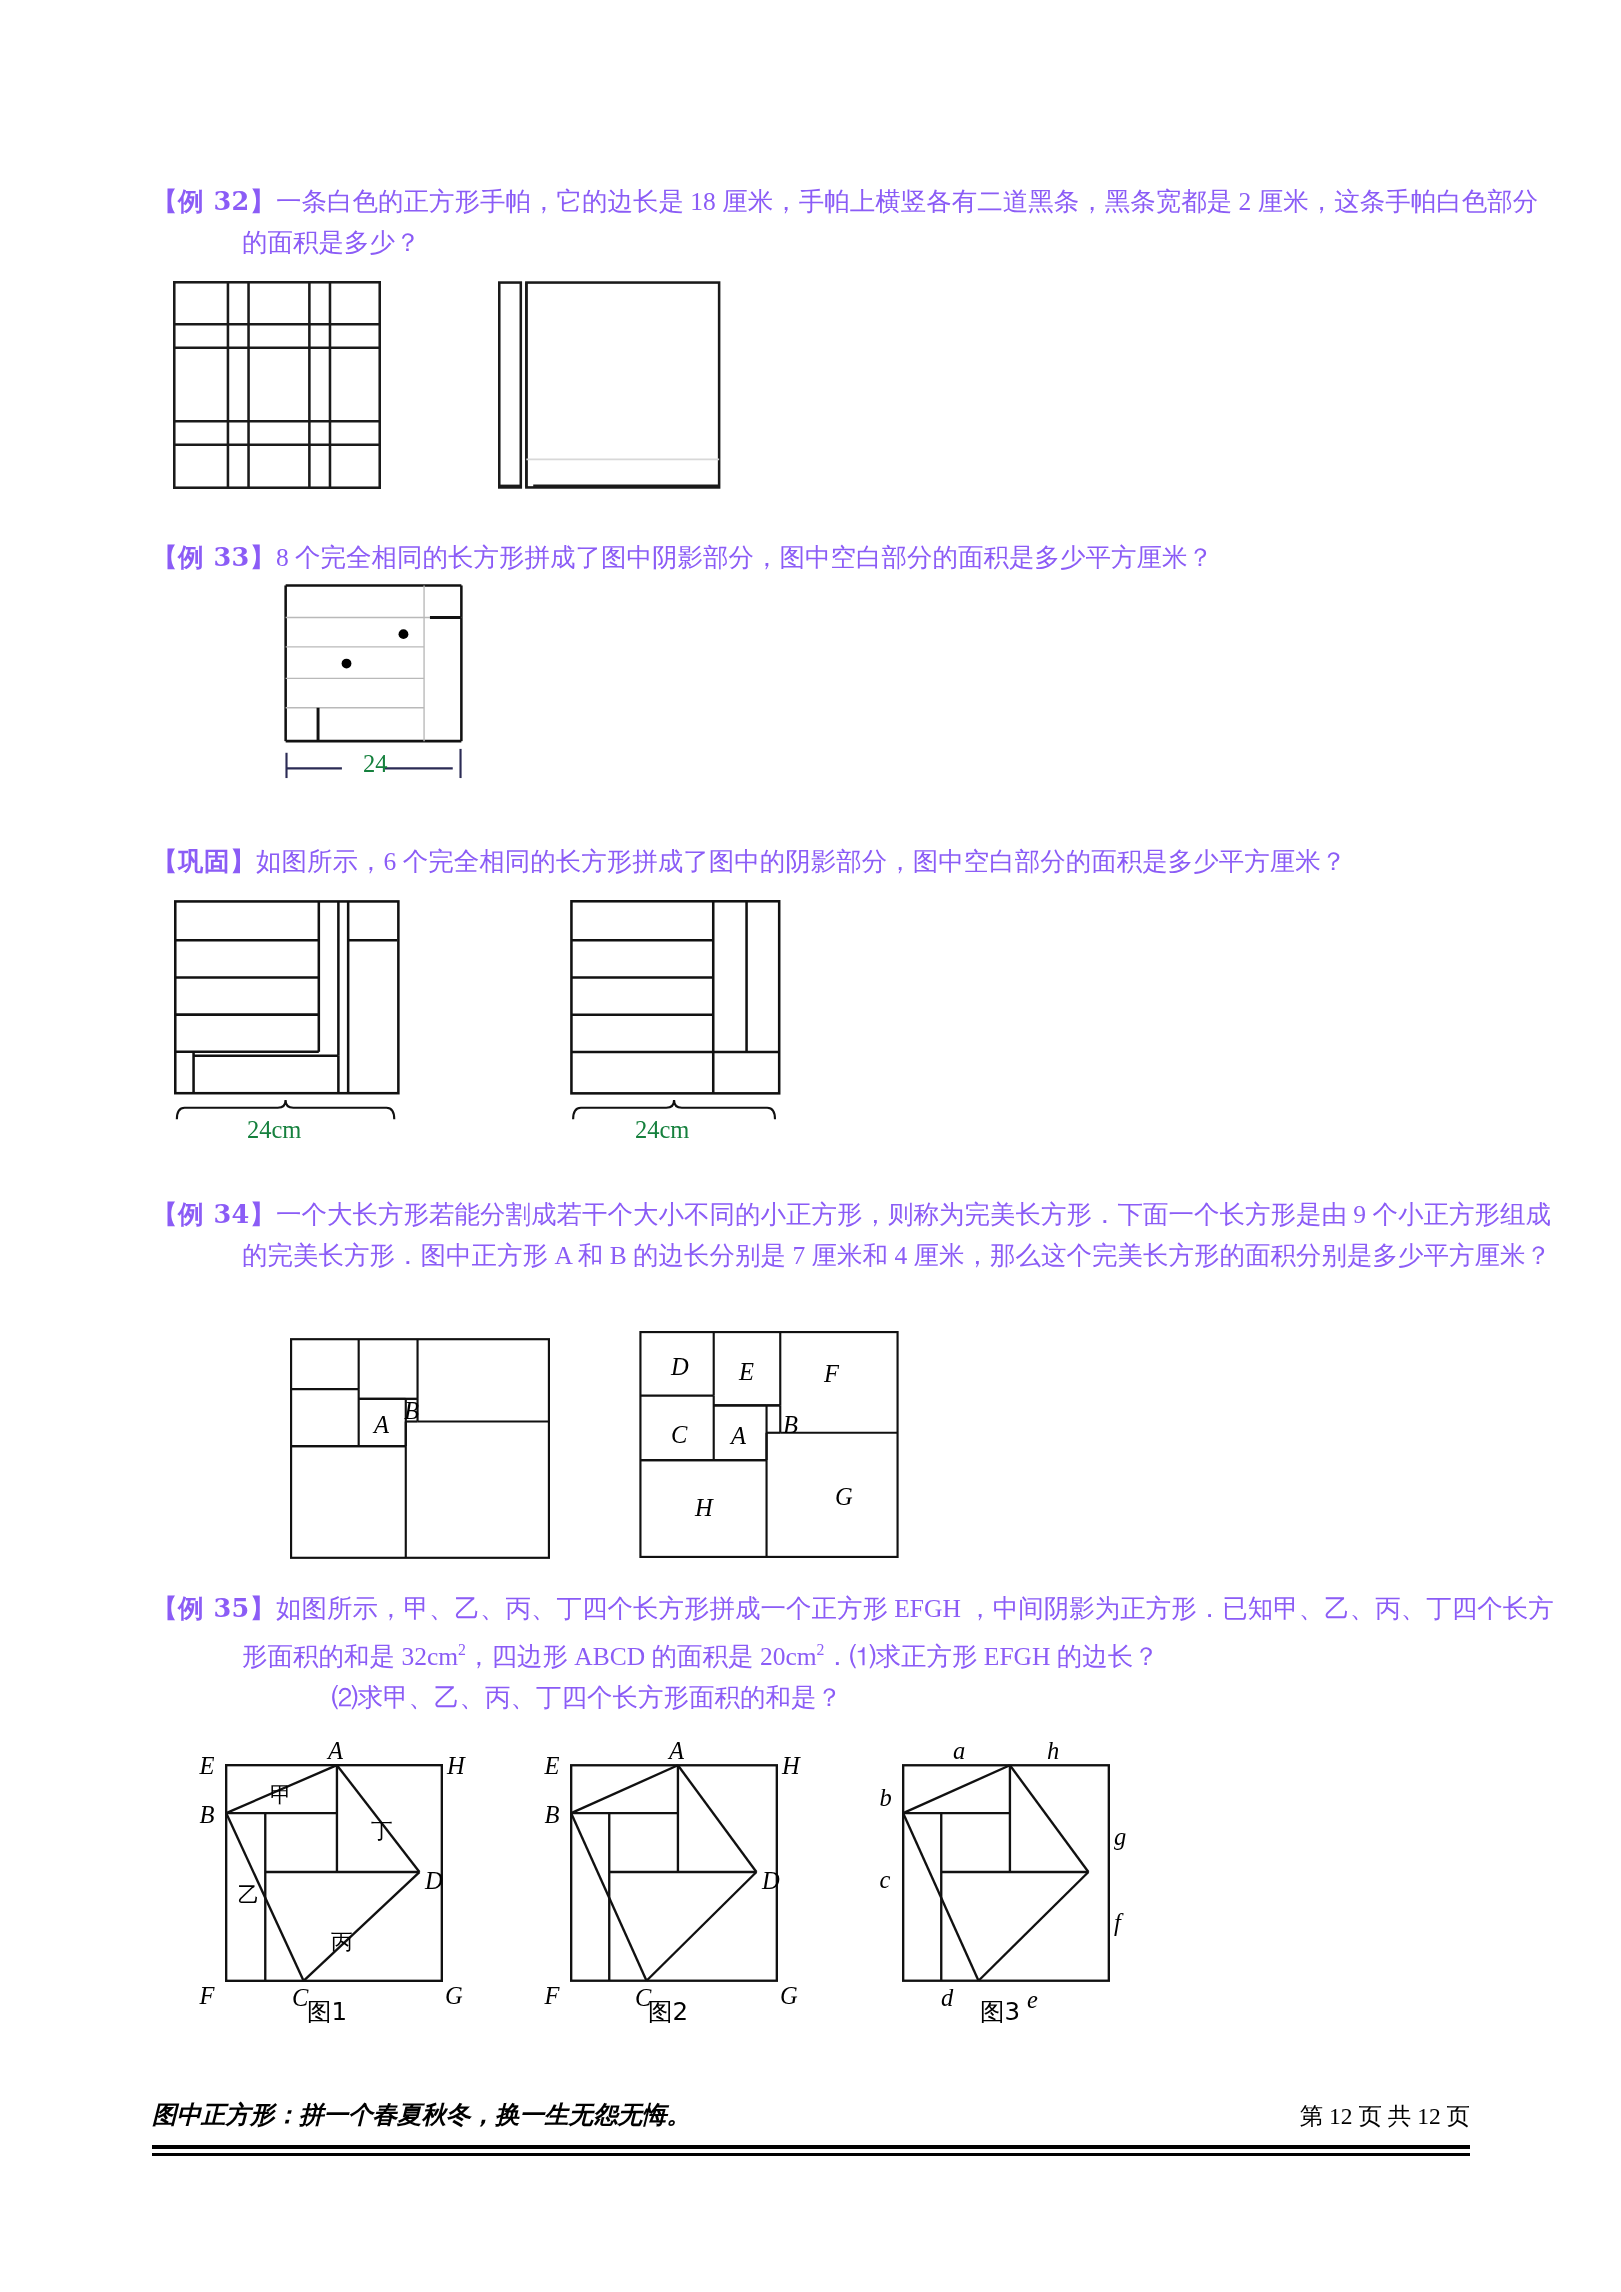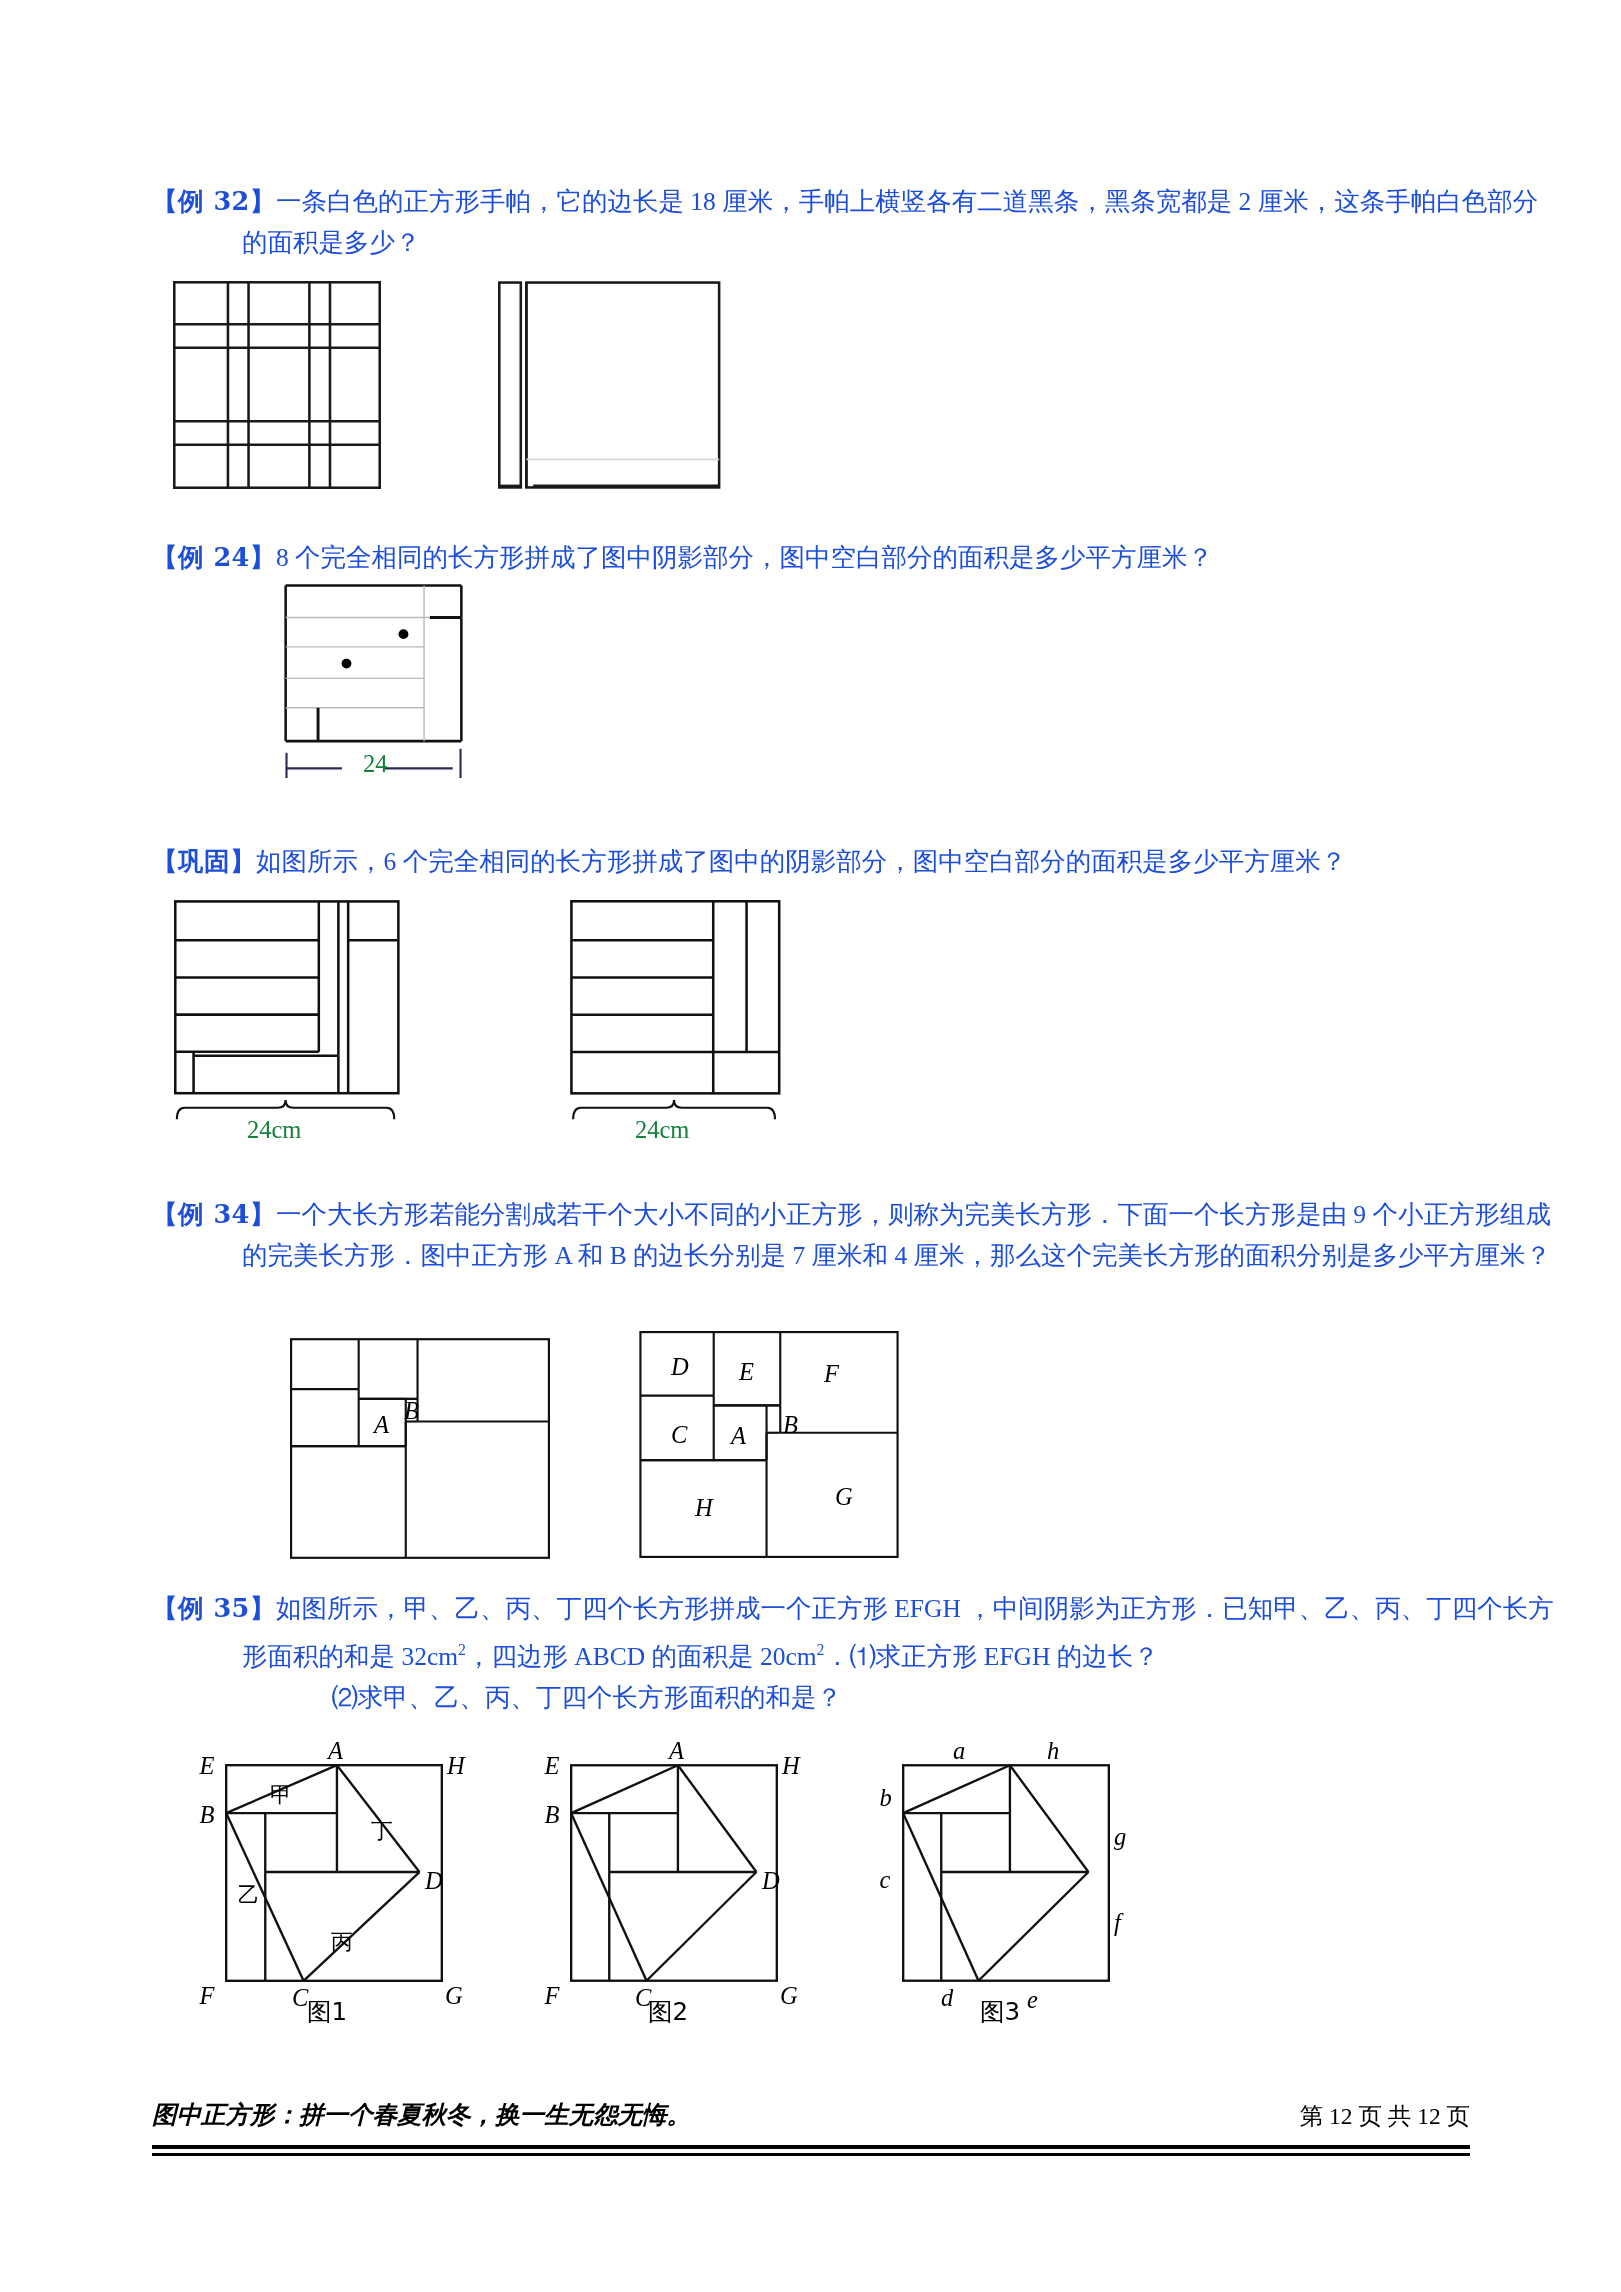--- a/index.html
+++ b/index.html
@@ -20,21 +20,21 @@
     left: 0; top: 0;
     width: 1621px;
     height: 2293px;
   }
 
   
   .prob {
     position: absolute;
     font-size: 25.5px;
     line-height: 41px;
-    color: #1d4ed8;
+    color: #8b5cf6;
   }
   .prob .tag {
     font-weight: bold;
     font-family: "DejaVu Serif", "Liberation Serif", serif;
     letter-spacing: 0.5px;
   }
   .prob .body {
     font-family: "Liberation Serif", "DejaVu Serif", serif;
   }
   .indent-wrap {
@@ -161,21 +161,21 @@
         <line x1="1.3" y1="209.4" x2="23.3" y2="209.4"></line>
         <line x1="36" y1="209.4" x2="226" y2="209.4"></line>
       </g>
       <g fill="none" stroke="#d8d8d8" stroke-width="1.6">
         <line x1="29" y1="182" x2="226" y2="182"></line>
       </g>
     </svg>
   </div>
 
   <div class="prob hang" style="left:152px; top:537px; width:1318px;">
-    <span class="tag">【例 24】</span><span class="body">8 个完全相同的长方形拼成了图中阴影部分，图中空白部分的面积是多少平方厘米？</span>
+    <span class="tag">【例 33】</span><span class="body">8 个完全相同的长方形拼成了图中阴影部分，图中空白部分的面积是多少平方厘米？</span>
   </div>
 
   <div class="fig" style="left:267px; top:584px;">
     <svg width="214" height="169" viewBox="0 0 218 172">
 
       <g fill="none" stroke="#111111" stroke-width="2.6">
         <line x1="19" y1="1.4" x2="198" y2="1.4"></line>
         <line x1="198" y1="1.4" x2="198" y2="160"></line>
         <line x1="19" y1="160" x2="198" y2="160"></line>
         <line x1="19" y1="1.4" x2="19" y2="160"></line>

